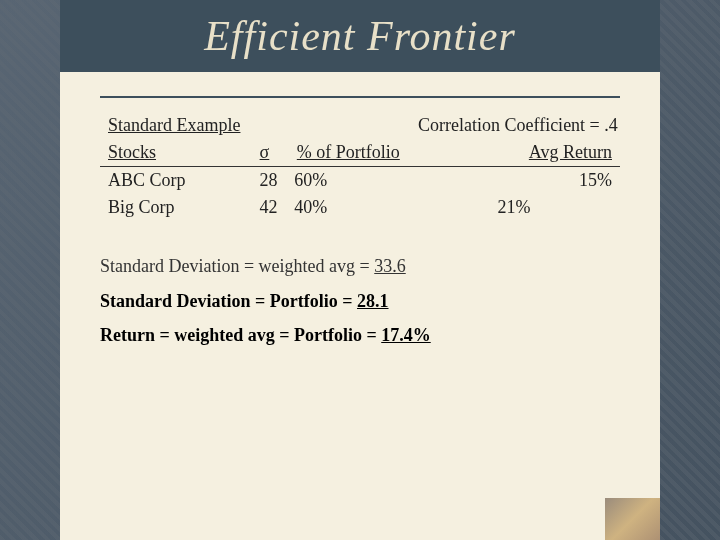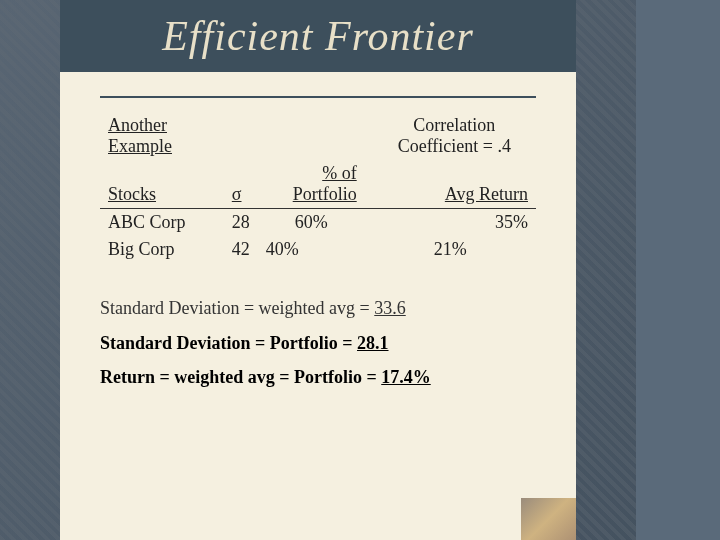--- a/index.html
+++ b/index.html
@@ -6,21 +6,21 @@
 
     body {
       width: 720px;
       height: 540px;
       overflow: hidden;
       font-family: 'Times New Roman', Times, serif;
       background: #5a6a7a;
     }
 
     .slide-container {
-      width: 636px;
+      width: 720px;
       height: 540px;
       position: relative;
       background: linear-gradient(135deg, #6b7a8a 0%, #4a5a6a 100%);
     }
 
     
     .left-border {
       position: absolute;
       left: 0;
       top: 0;
@@ -183,38 +183,38 @@
 
   <div class="content-area">
 
     <div class="header-divider"></div>
 
     <div class="table-section">
       <table class="data-table">
 
         <tbody>
             <tr>
-          <td style="text-decoration:underline;">Another Example</td>
+          <td style="text-decoration:underline;">Standard Example</td>
           <td></td>
           <td></td>
           <td colspan="2" class="correlation-cell">Correlation Coefficient = .4</td>
         </tr>
 
         <tr class="underline-row">
           <td class="header-label">Stocks</td>
           <td class="header-label">σ</td>
           <td class="header-label" style="text-align:right;">% of Portfolio</td>
           <td class="header-label" style="text-align:right;">Avg Return</td>
         </tr>
 
         <tr>
           <td>ABC Corp</td>
           <td>28</td>
-          <td style="text-align:center;">60%</td>
-          <td style="text-align:right;">35%</td>
+          <td style="text-align:left;">60%</td>
+          <td style="text-align:right;">15%</td>
         </tr>
 
         <tr>
           <td>Big Corp</td>
           <td>42</td>
           <td style="">40%</td>
           <td style="text-align:center;">21%</td>
         </tr>
       </tbody>
         </table>

